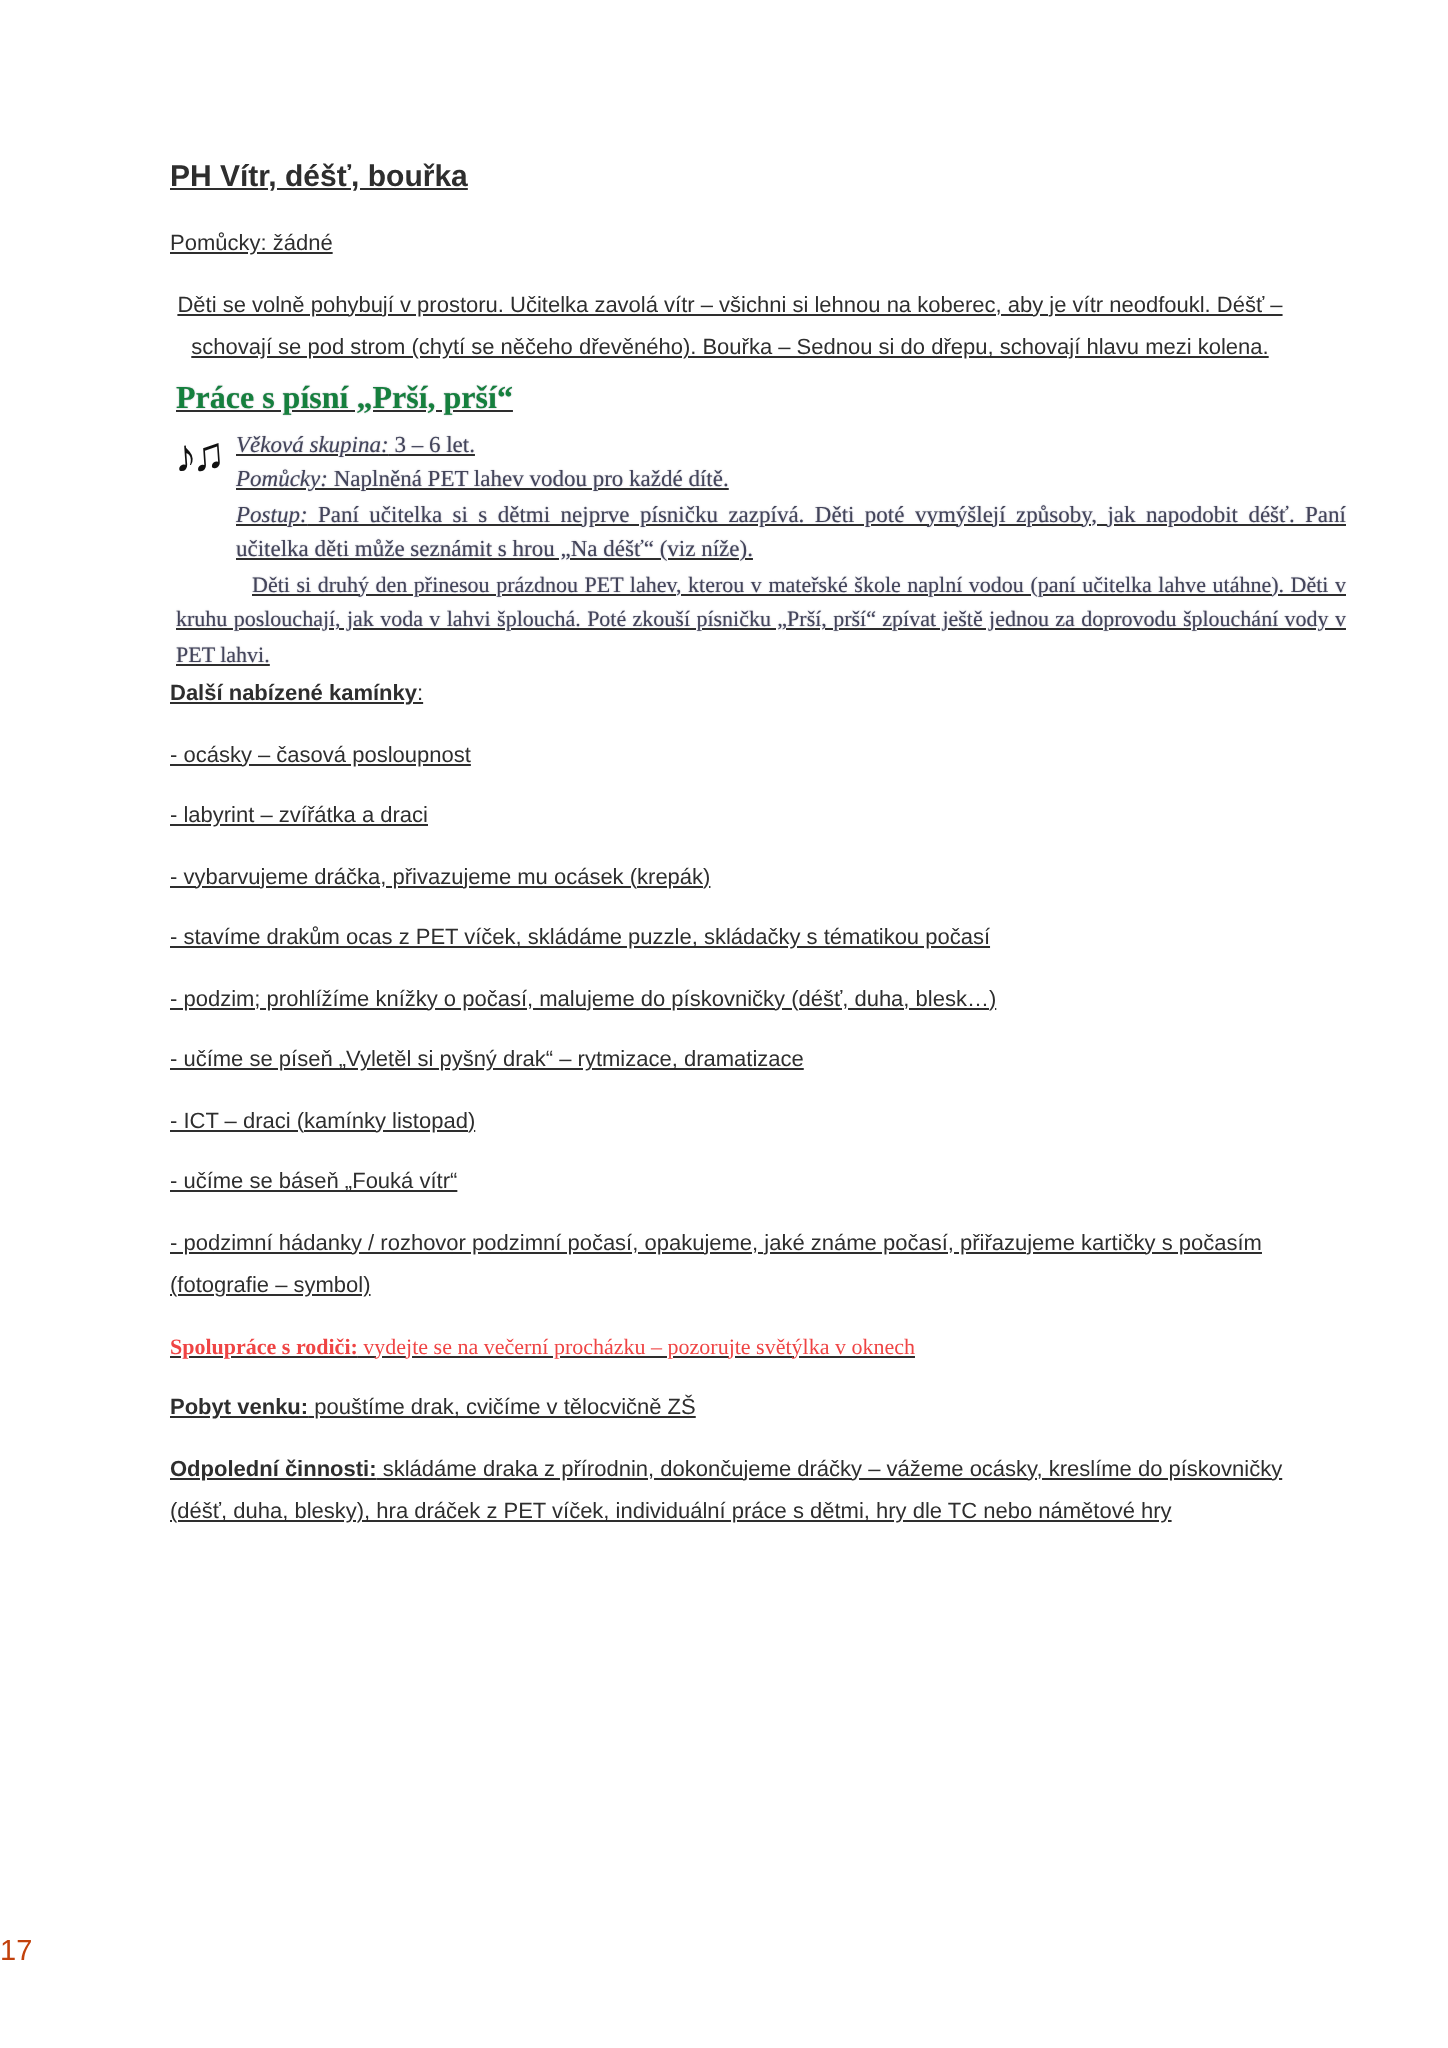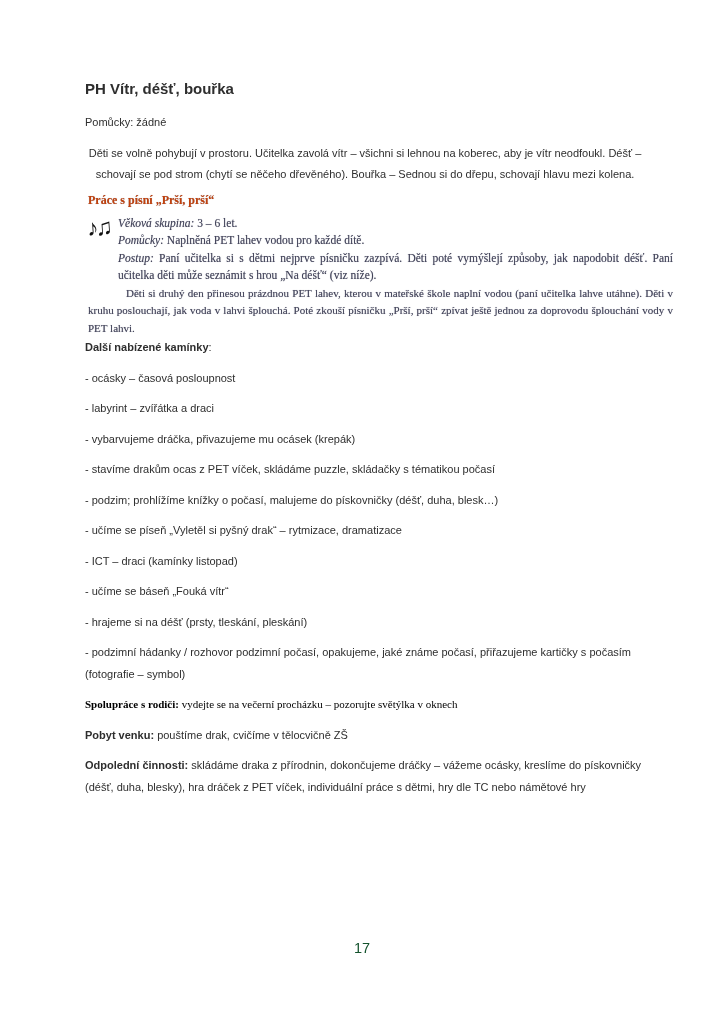--- a/index.html
+++ b/index.html
@@ -5,58 +5,59 @@
   html,body{margin:0;padding:0;background:#ffffff;}
   .page{
     position:relative;
     width:724px;height:1024px;
     background:#ffffff;
     box-sizing:border-box;
     padding:78px 79px 0 85px;
     font-family:"Liberation Sans",sans-serif;
     color:#2e2e2e;
     overflow:hidden;
+    text-decoration:underline;
   }
   .h1{font-size:15px;font-weight:bold;line-height:21px;margin:0 0 13px 0;}
   p.body{font-size:11px;line-height:21.5px;margin:0 0 9px 0;}
   p.body b{font-weight:bold;}
   .intro{margin-bottom:6px !important;text-align:center;}
 
   
   .scan{
     margin:0 0 0 3px;
     width:585px;
     font-family:"Liberation Serif",serif;
     color:#43445a;
     text-shadow:0 0 0.7px rgba(62,63,90,0.55);
   }
   .scan-title{
-    font-size:12px;font-weight:bold;color:#c2410c;
+    font-size:16px;font-weight:bold;color:#15803d;
     margin:0 0 7px 0;line-height:16px;
   }
   .note-icon{
     float:left;width:30px;height:54px;
     font-size:23px;line-height:26px;color:#111111;
     letter-spacing:-3px;text-shadow:none;
     transform:rotate(-4deg);
   }
   .scan-line{font-size:11.5px;line-height:17.5px;margin:0;}
   .scan-line i{font-style:italic;}
   .scan-just{text-align:justify;}
   .scan-par2{
     font-size:11px;line-height:17.5px;margin:0;
     text-align:justify;text-indent:38px;
   }
   .after-scan{margin-top:50px;}
 
-  .serifline{font-family:"Liberation Serif",serif;color:#000000;}
+  .serifline{font-family:"Liberation Serif",serif;color:#ef4444;}
 
   .pagenum{
-    position:absolute;left:0;right:0;bottom:68px;
-    text-align:center;font-size:14.5px;color:#14532d;
+    position:absolute;left:0;right:0;bottom:40px;
+    text-align:left;font-size:14.5px;color:#c2410c;
   }
 </style>
 </head>
 <body>
 
 <div class="page">
 
   <p class="h1">PH Vítr, déšť, bouřka</p>
 
   <p class="body">Pomůcky: žádné</p>
@@ -77,21 +78,20 @@
   <p class="body after-scan"><b>Další nabízené kamínky</b><span>:</span></p>
 
   <p class="body">- ocásky – časová posloupnost</p>
   <p class="body">- labyrint – zvířátka a draci</p>
   <p class="body">- vybarvujeme dráčka, přivazujeme mu ocásek (krepák)</p>
   <p class="body">- stavíme drakům ocas z PET víček, skládáme puzzle, skládačky s tématikou počasí</p>
   <p class="body">- podzim; prohlížíme knížky o počasí, malujeme do pískovničky (déšť, duha, blesk…)</p>
   <p class="body">- učíme se píseň „Vyletěl si pyšný drak“ – rytmizace, dramatizace</p>
   <p class="body">- ICT – draci (kamínky listopad)</p>
   <p class="body">- učíme se báseň „Fouká vítr“</p>
-  <p class="body">- hrajeme si na déšť (prsty, tleskání, pleskání)</p>
   <p class="body">- podzimní hádanky / rozhovor podzimní počasí, opakujeme, jaké známe počasí, přiřazujeme kartičky s počasím (fotografie – symbol)</p>
 
   <p class="body serifline"><b>Spolupráce s rodiči:</b><span> vydejte se na večerní procházku – pozorujte světýlka v oknech</span></p>
 
   <p class="body"><b>Pobyt venku:</b><span> pouštíme drak, cvičíme v tělocvičně ZŠ</span></p>
 
   <p class="body"><b>Odpolední činnosti:</b><span> skládáme draka z přírodnin, dokončujeme dráčky – vážeme ocásky, kreslíme do pískovničky (déšť, duha, blesky), hra dráček z PET víček, individuální práce s dětmi, hry dle TC nebo námětové hry</span></p>
 
   <div class="pagenum">17</div>
 

